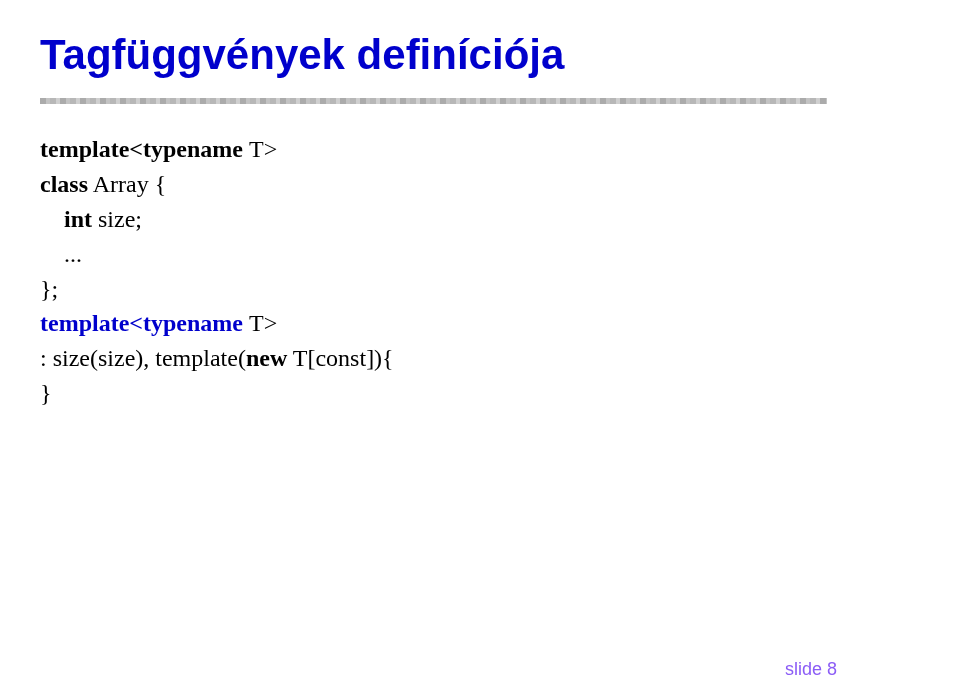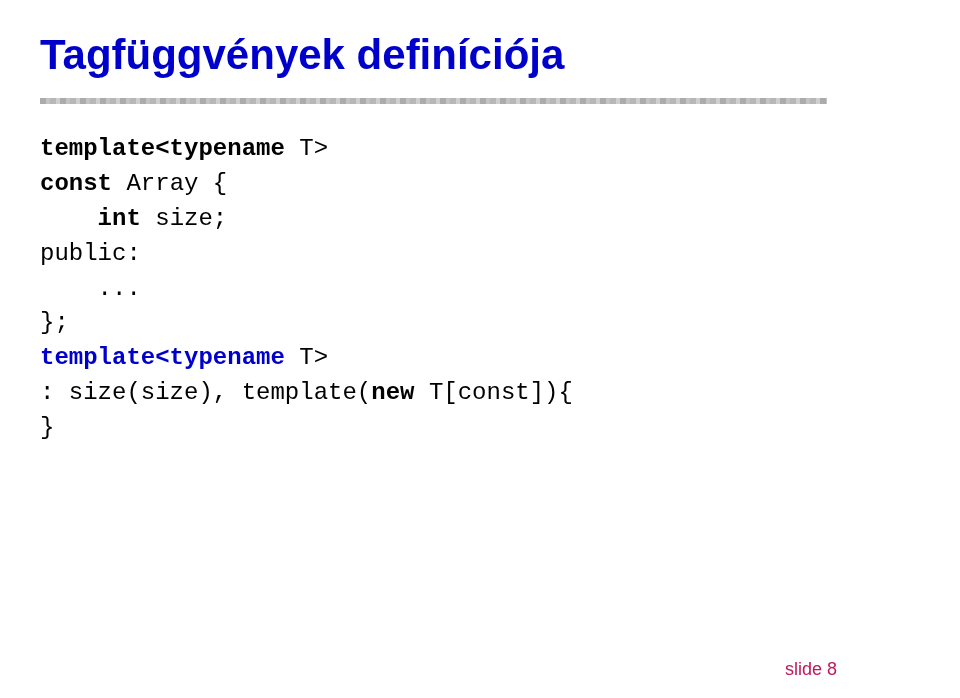--- a/index.html
+++ b/index.html
@@ -44,21 +44,21 @@
         #999 10px, #999 16px,
         #bbb 16px, #bbb 20px
       );
       background-color: #999;
       margin-bottom: 28px;
       border: none;
       opacity: 0.7;
     }
 
     .code-block {
-      font-family: Liberation Mono, monospace;
+      font-family: Liberation Serif, serif;
       font-size: 24px;
       line-height: 1.45;
       color: #000000;
     }
 
     .code-line {
       display: block;
       white-space: pre;
     }
 
@@ -75,42 +75,41 @@
     .normal {
       font-weight: normal;
       color: #000000;
     }
 
     .slide-number {
       position: absolute;
       bottom: 18px;
       right: 30px;
       font-size: 18px;
-      color: #be185d;
+      color: #8b5cf6;
       font-family: Arial, sans-serif;
     }
   </style>
 </head>
 <body>
 
 <div class="slide-container">
   <h1 class="title">Tagfüggvények definíciója</h1>
 
   <div class="divider"></div>
 
   <div class="code-block">
 
     <span class="code-line"><span class="kw">template&lt;typename </span><span class="normal">T&gt;</span></span>
 
-    <span class="code-line"><span class="kw">const</span><span class="normal"> Array {</span></span>
+    <span class="code-line"><span class="kw">class</span><span class="normal"> Array {</span></span>
 
 
     <span class="code-line"><span class="normal">    </span><span class="kw">int</span><span class="normal"> size;</span></span>
 
-    <span class="code-line"><span class="normal">public:</span></span>
 
 
     <span class="code-line"><span class="normal">    ...</span></span>
 
     <span class="code-line"><span class="normal">};</span></span>
 
     <span class="code-line"><span class="kw-blue">template&lt;typename </span><span class="normal">T&gt;</span></span>
 
 
     <span class="code-line"><span class="normal">: size(size), template(</span><span class="kw">new</span><span class="normal"> T[const]){</span></span>

